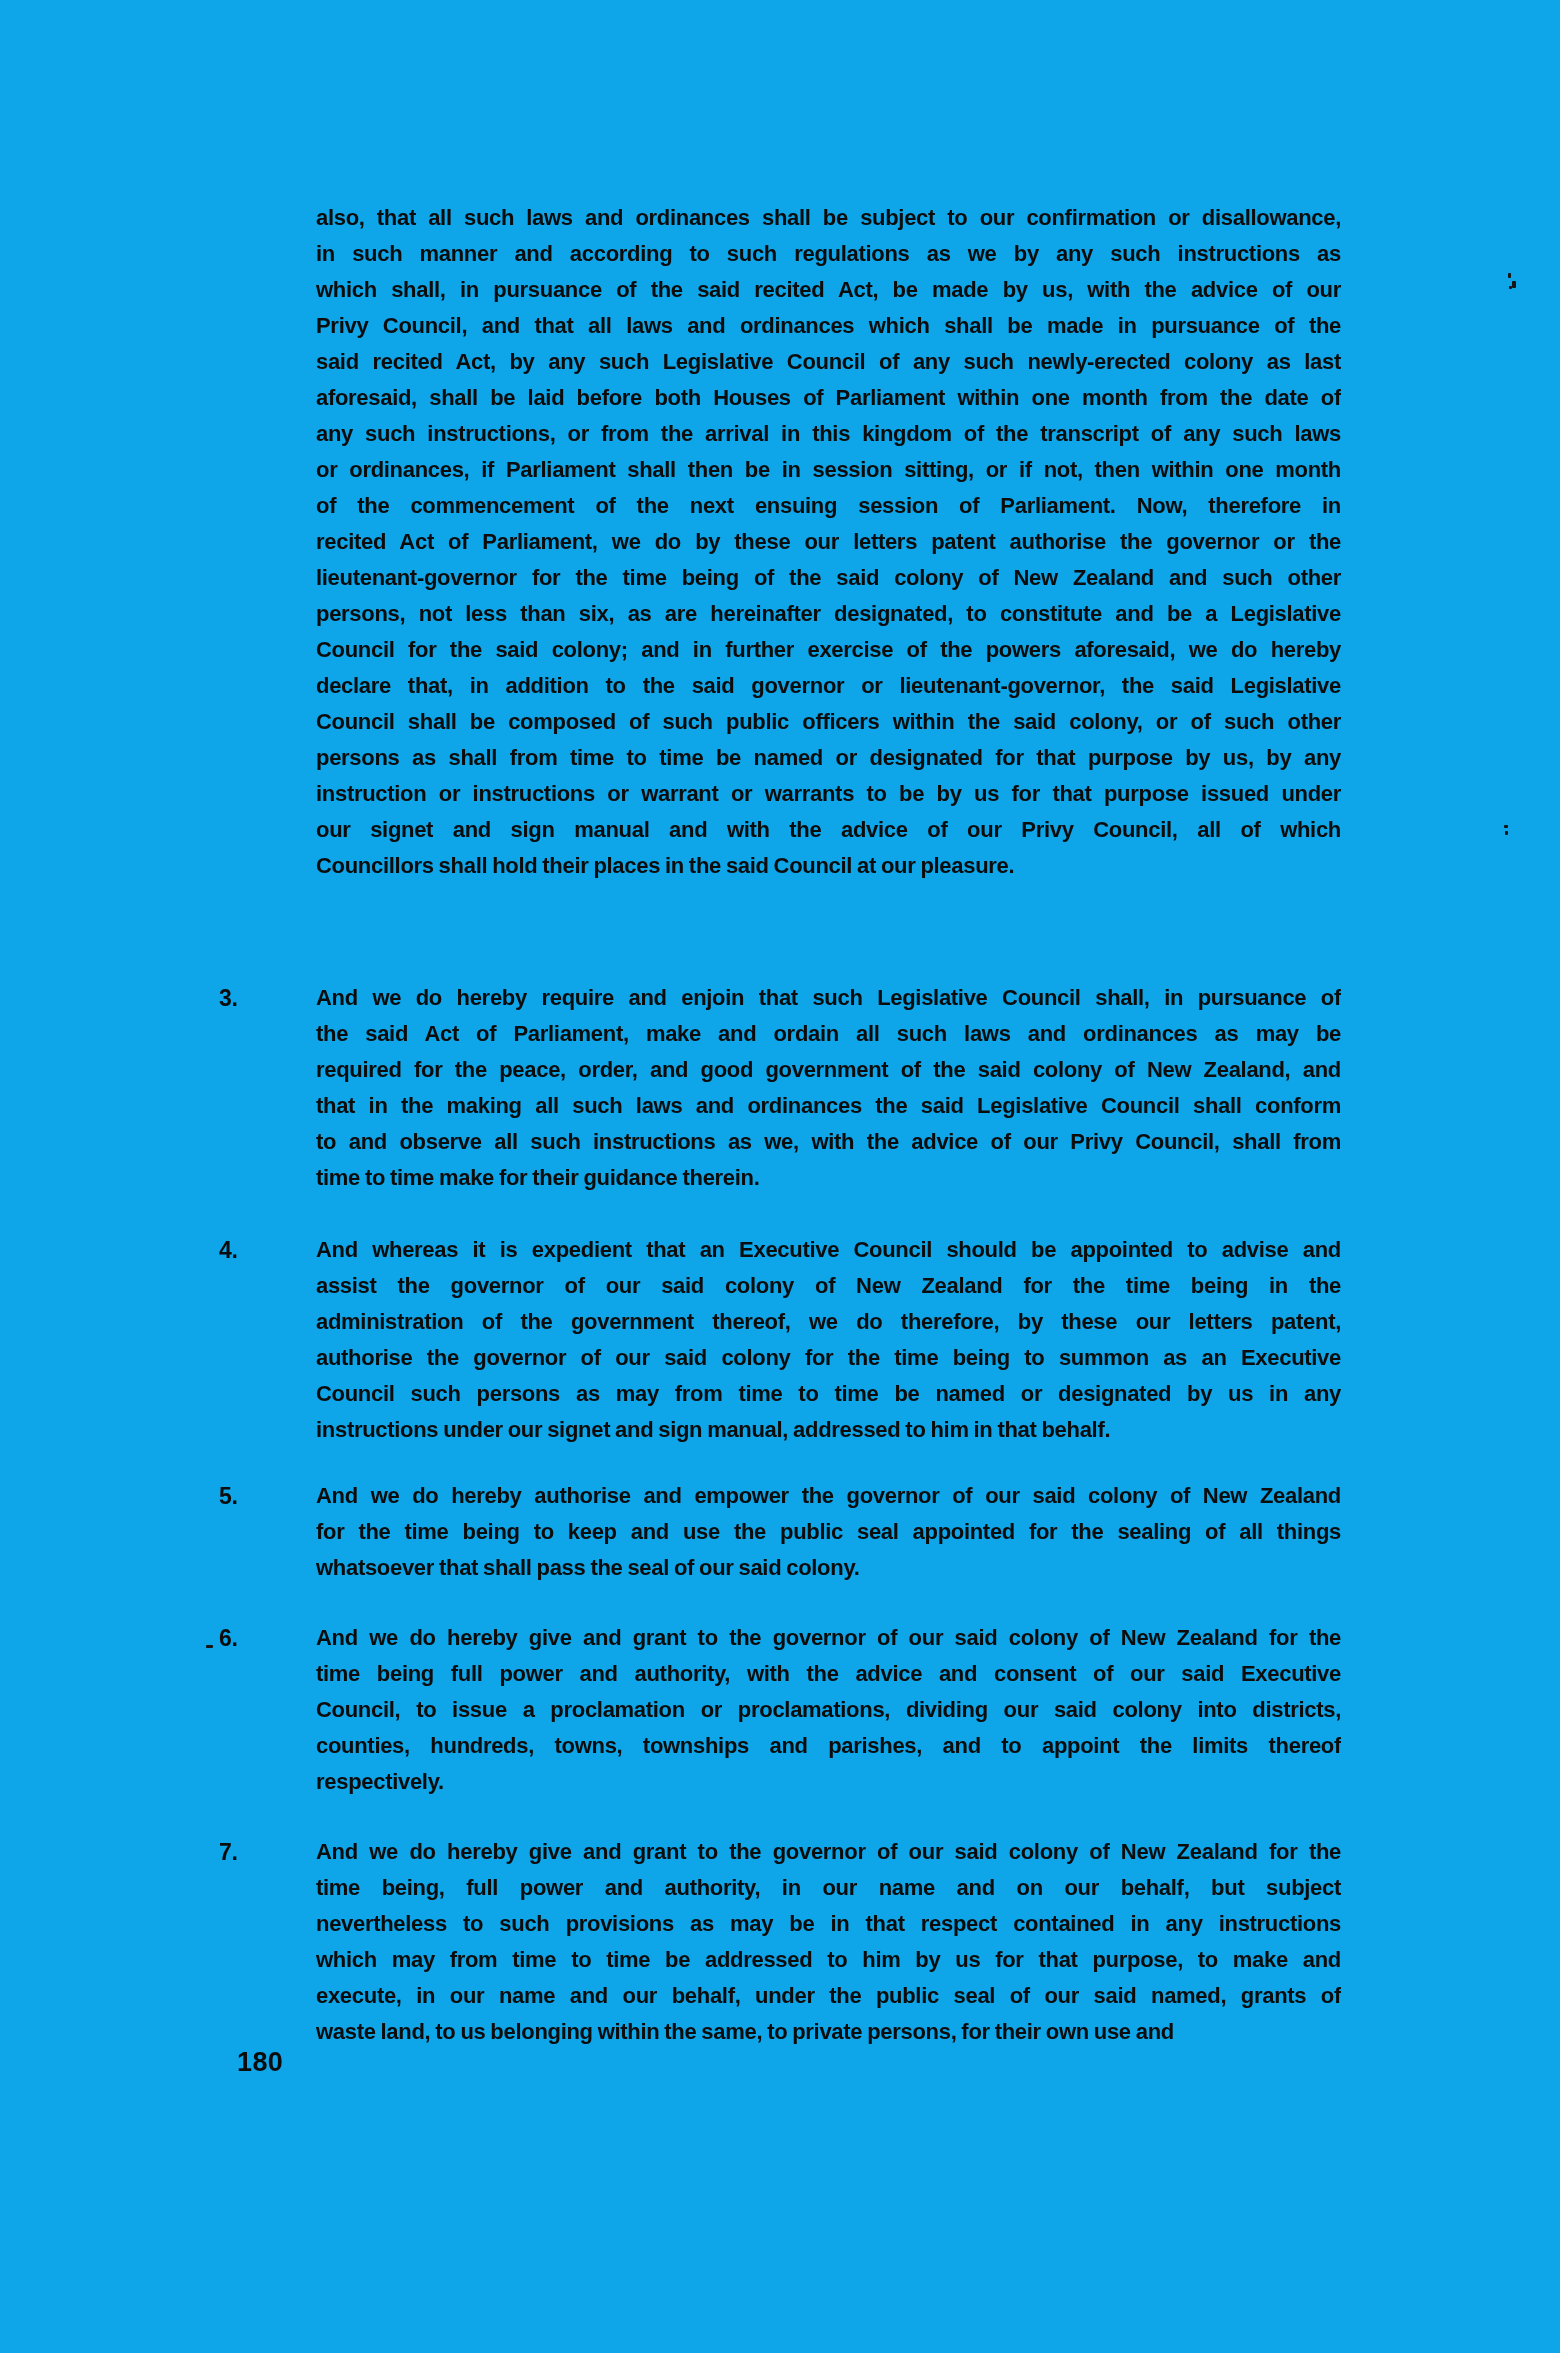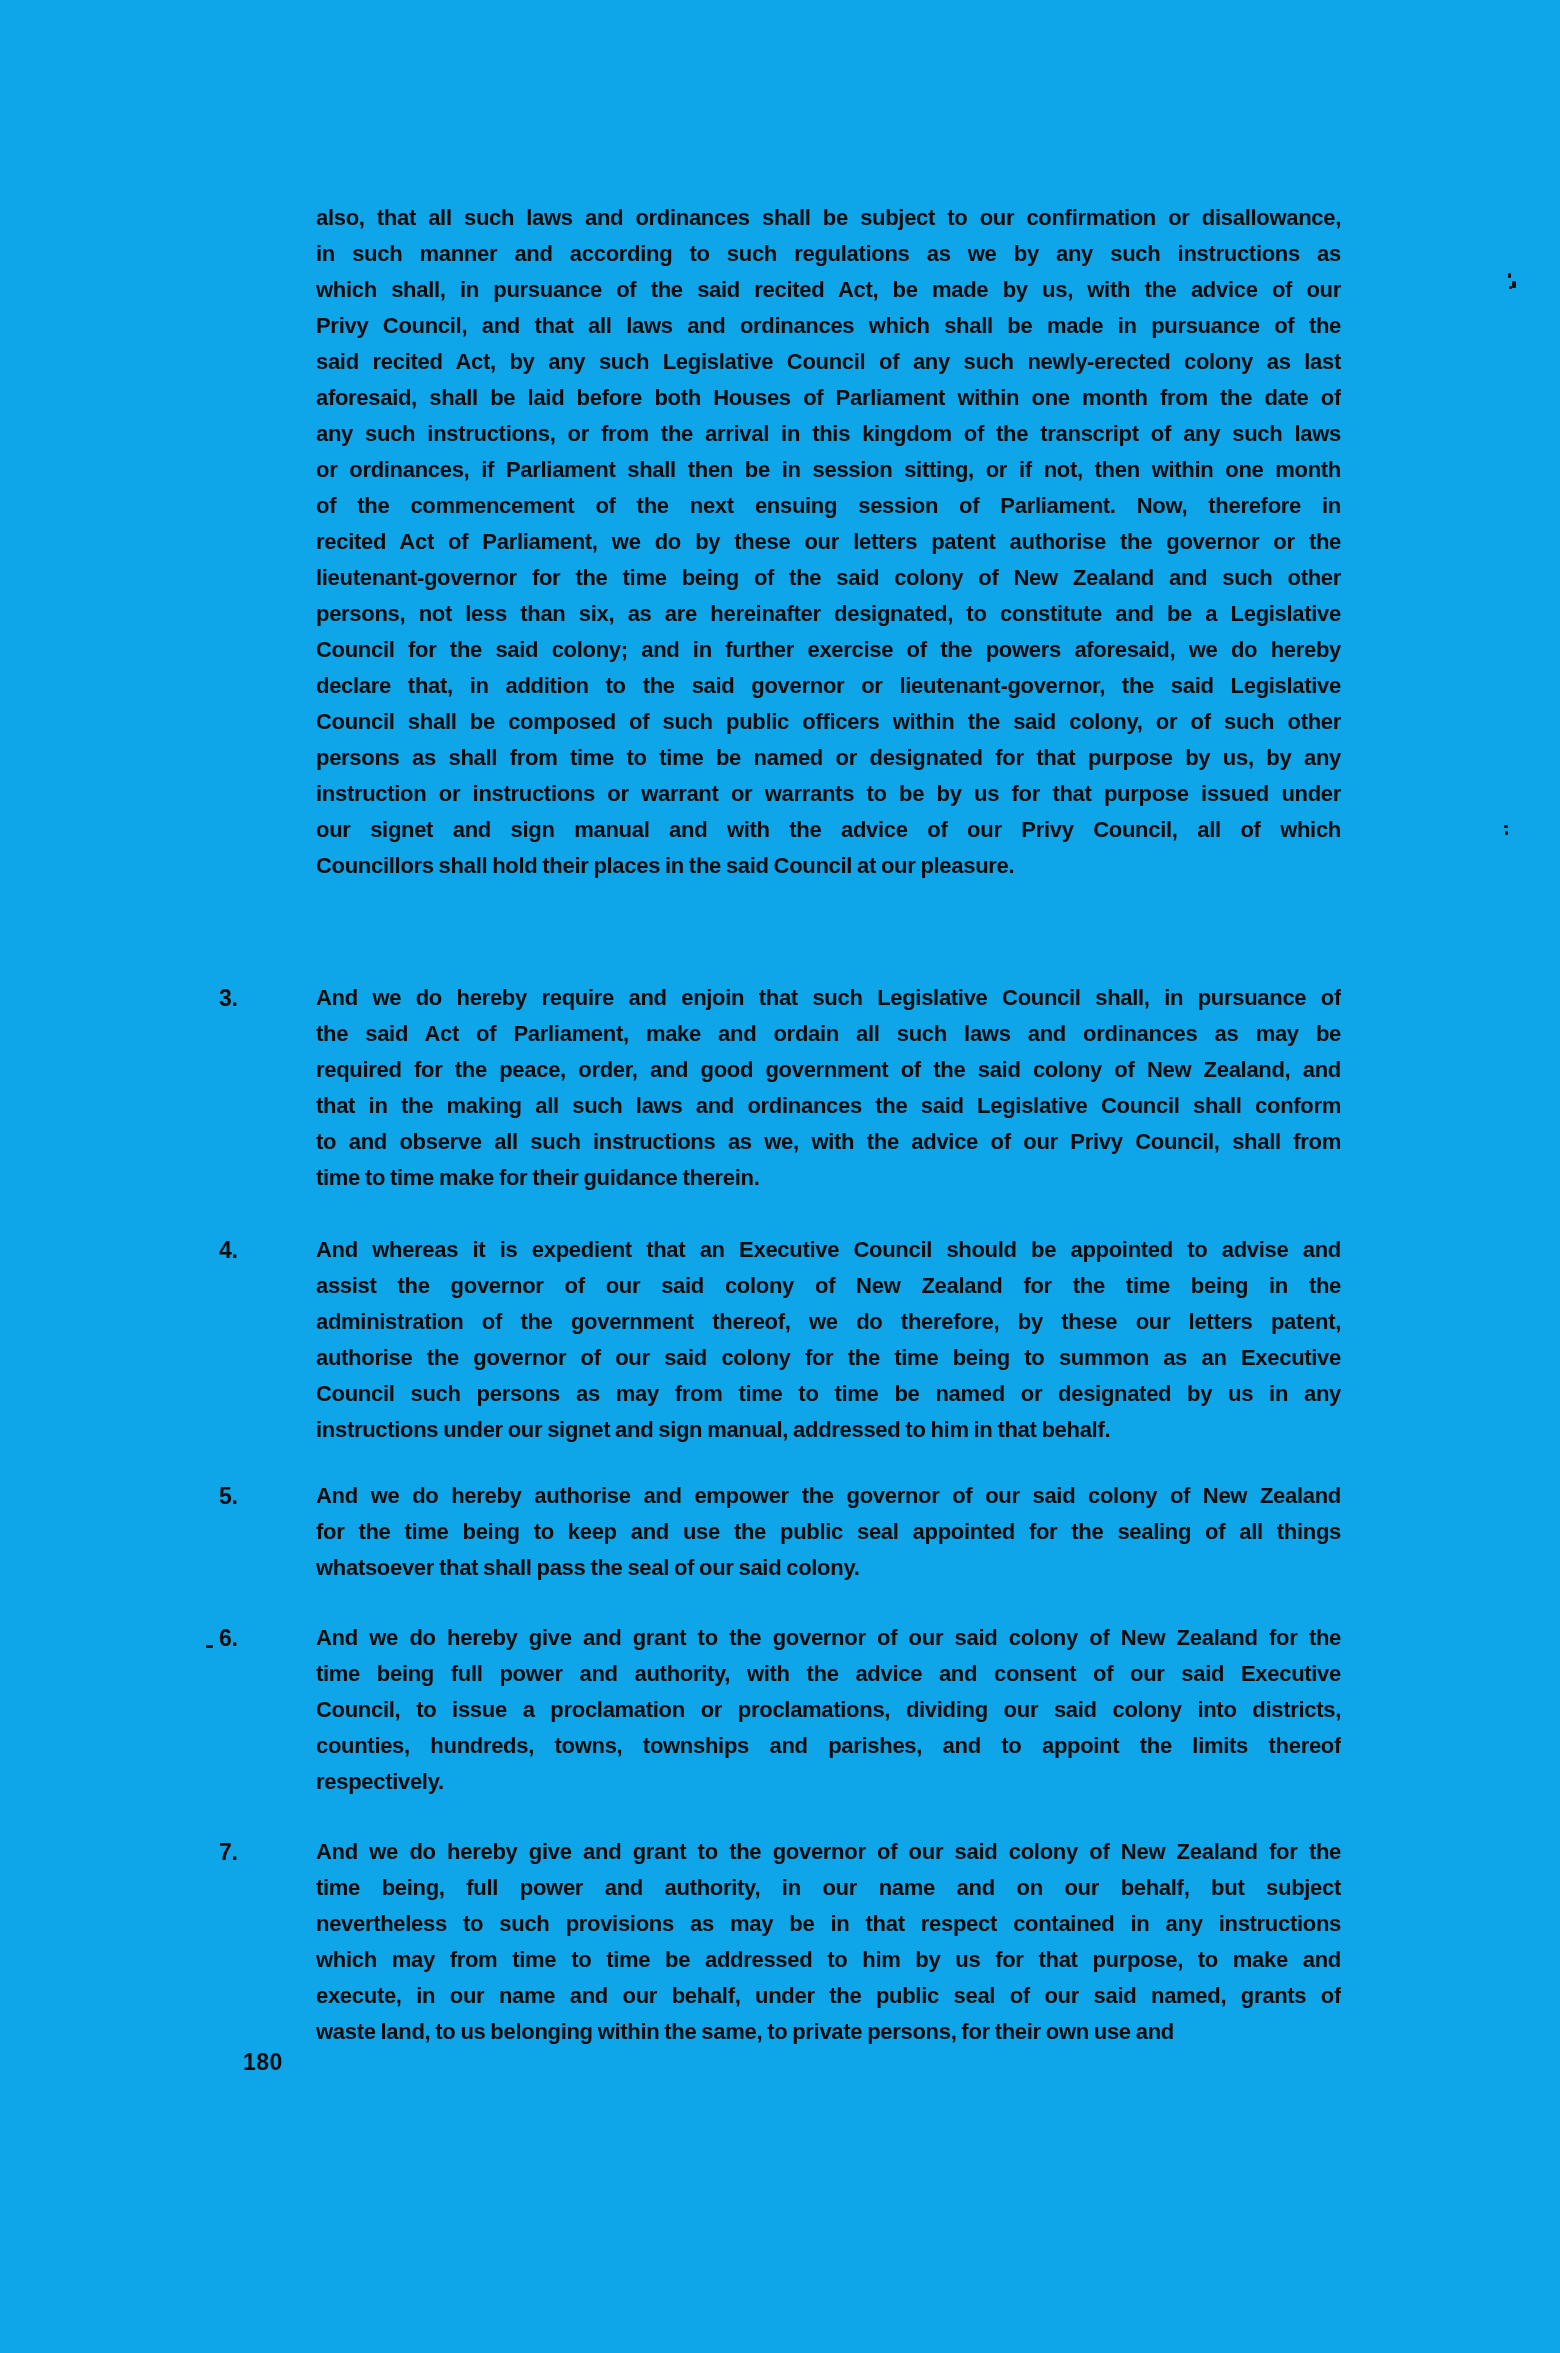--- a/index.html
+++ b/index.html
@@ -39,23 +39,23 @@
     text-align-last: justify;
     overflow: hidden;
     white-space: nowrap;
   }
   .line.last {
     text-align: center;
     text-align-last: left;
   }
   .pageno {
     position: absolute;
-    left: 243px;
+    left: 237px;
     top: 2044px;
-    font-size: 23px;
+    font-size: 27px;
     font-weight: bold;
     line-height: 36px;
     letter-spacing: 0.4px;
   }
   .speck {
     position: absolute;
     background: #161616;
     border-radius: 0.9px;
   }
 </style>

